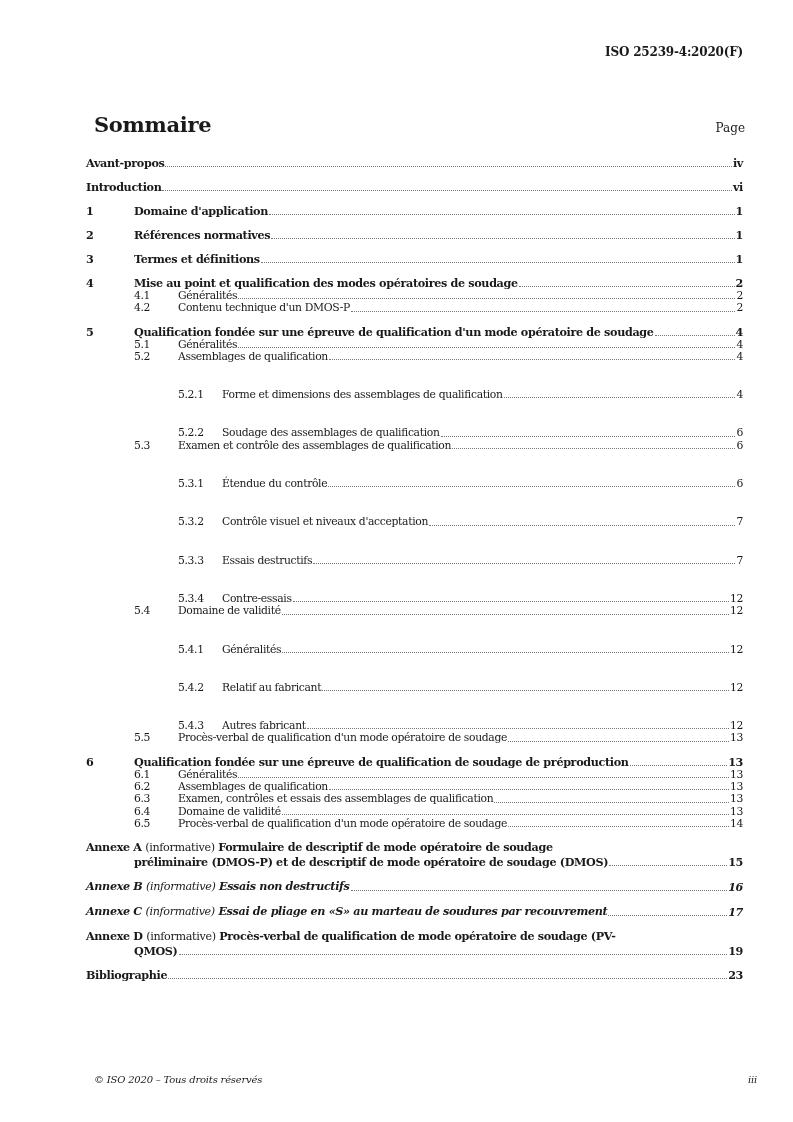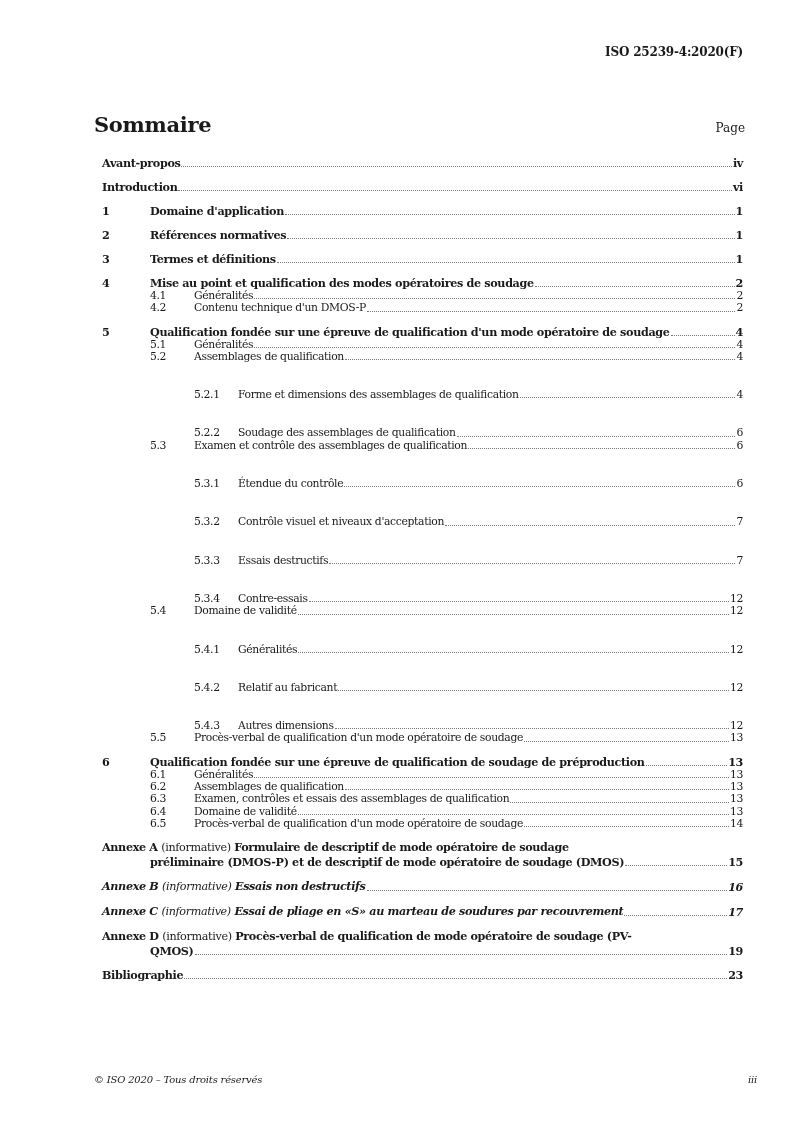--- a/index.html
+++ b/index.html
@@ -2,21 +2,21 @@
 <html><head>
 <meta charset="utf-8">
 <style>
   html, body { margin: 0; padding: 0; background: #fff; }
   body { width: 793px; height: 1122px; position: relative; overflow: hidden;
          font-family: "DejaVu Serif", "Liberation Serif", serif; color: #1a1a1a; }
   .doc-id { position: absolute; top: 45px; right: 50px; font-weight: bold; font-size: 12px; letter-spacing: -0.2px; }
   .title-row { position: absolute; top: 112px; left: 94px; right: 48px; display: flex; justify-content: space-between; align-items: baseline; }
   .title { font-size: 21px; font-weight: bold; letter-spacing: -0.3px; }
   .page-lbl { font-size: 12px; }
-  .toc { position: absolute; top: 156px; left: 102px; right: 50px; font-size: 11.2px; letter-spacing: -0.35px; }
+  .toc { position: absolute; top: 156px; left: 86px; right: 50px; font-size: 11.2px; letter-spacing: -0.35px; }
   .entry { display: flex; align-items: flex-end; line-height: 14px; }
   .entry.l0 { font-weight: bold; margin-top: 10px; }
   .entry.l0.first { margin-top: 0; }
   .entry.l1, .entry.l2 { font-weight: normal; line-height: 12.3px; font-size: 10.8px; }
   .num { flex: 0 0 auto; }
   .l0 .num { width: 48px; }
   .l1 .num { width: 44px; margin-left: 48px; }
   .l2 .num { width: 44px; margin-left: 92px; margin-top: 26px; }
   .txt { flex: 0 1 auto; }
   .dots { flex: 1 1 auto; border-bottom: 1px dotted #777; margin: 0 1px 3px 1px; min-width: 8px; }
@@ -162,21 +162,21 @@
       <span class="pg">12</span>
     </div>
   <div class="entry l2">
       <span class="num">5.4.2</span>
       <span class="txt">Relatif au fabricant</span>
       <span class="dots"></span>
       <span class="pg">12</span>
     </div>
   <div class="entry l2">
       <span class="num">5.4.3</span>
-      <span class="txt">Autres dimensions</span>
+      <span class="txt">Autres fabricant</span>
       <span class="dots"></span>
       <span class="pg">12</span>
     </div>
   <div class="entry l1">
       <span class="num">5.5</span>
       <span class="txt">Procès-verbal de qualification d'un mode opératoire de soudage</span>
       <span class="dots"></span>
       <span class="pg">13</span>
     </div>
 

